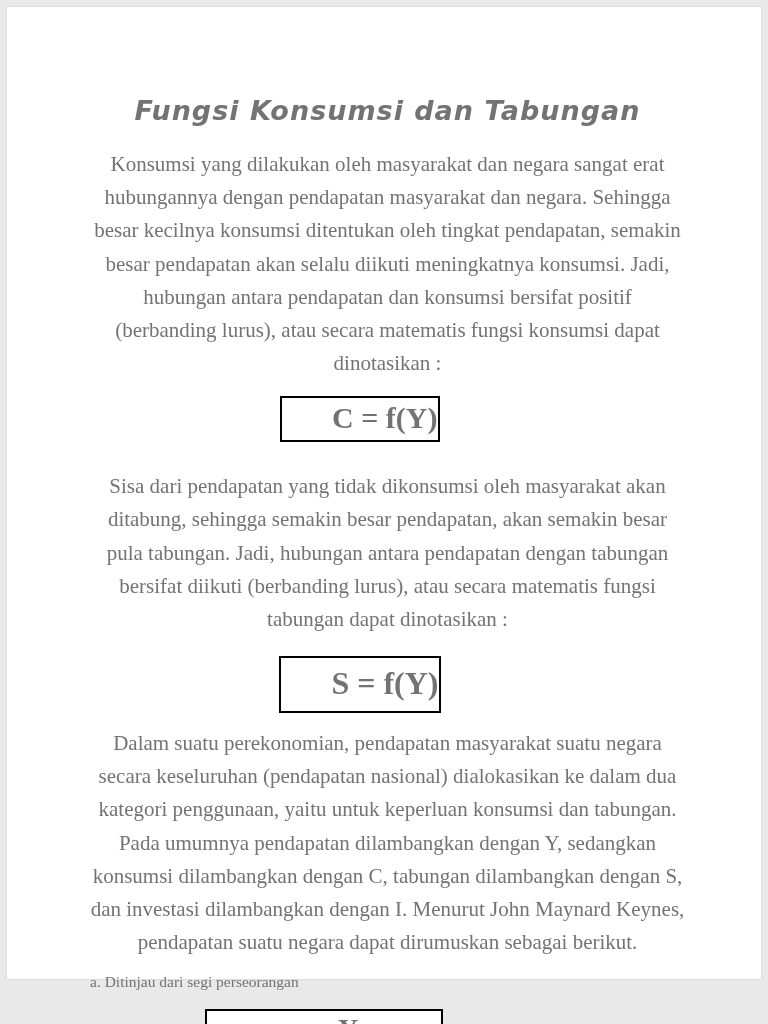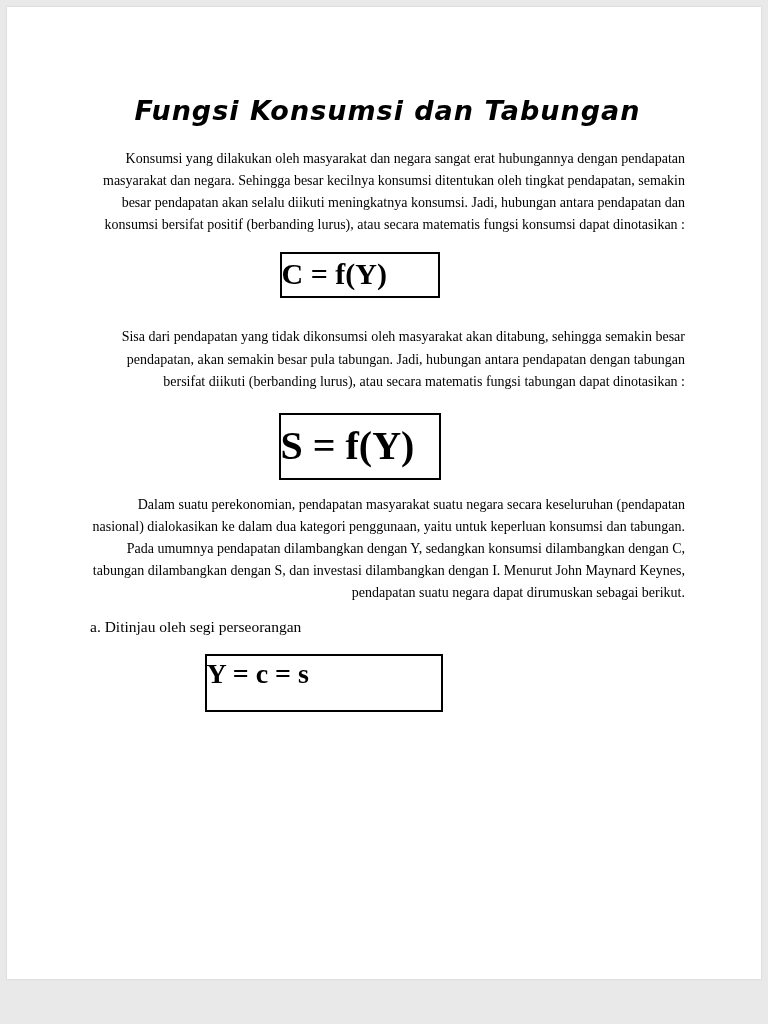--- a/index.html
+++ b/index.html
@@ -7,21 +7,21 @@
     padding: 0;
     background: #e9e9e9;
   }
   .viewport {
     position: relative;
     width: 768px;
     height: 1024px;
     background: #e9e9e9;
     overflow: hidden;
     font-family: "Liberation Serif", serif;
-    color: #000000;
+    color: #737373;
   }
   .page {
     position: absolute;
     left: 7px;
     top: 7px;
     width: 754px;
     height: 972px;
     background: #ffffff;
     box-sizing: border-box;
     padding: 88px 76px 40px 83px;
@@ -30,46 +30,46 @@
   .doc-title {
     text-align: center;
     font-family: "DejaVu Sans", sans-serif;
     font-weight: bold;
     font-style: italic;
     font-size: 27px;
     letter-spacing: 1px;
     margin: 0 0 22px 0;
   }
   .para {
-    font-size: 14px;
+    font-size: 21px;
     line-height: 1.58;
     margin: 0 0 14px 0;
-    text-align: right;
+    text-align: center;
   }
   .formula-box {
     display: block;
     box-sizing: border-box;
     border: 2px solid #000;
     background: #fff;
-    text-align: left;
+    text-align: right;
     font-family: "Liberation Serif", serif;
     font-weight: bold;
     margin: 16px auto 20px auto;
   }
   .formula-1 {
     width: 160px;
     padding: 3px 0 5px 0;
     font-size: 30px;
     transform: translateX(-28px);
     margin-bottom: 28px;
   }
   .formula-2 {
     width: 162px;
     padding: 7px 0 9px 0;
-    font-size: 40px;
+    font-size: 32px;
     transform: translateX(-28px);
     margin-top: 20px;
     margin-bottom: 14px;
   }
   .formula-3 {
     width: 238px;
     padding: 2px 0 20px 0;
     font-size: 28px;
     transform: translateX(-64px);
     margin-top: 18px;
@@ -105,20 +105,20 @@
 
     <div class="formula-box formula-1">C = f(Y)</div>
 
     <p class="para">Sisa dari pendapatan yang tidak dikonsumsi oleh masyarakat akan ditabung, sehingga semakin besar pendapatan, akan semakin besar pula tabungan. Jadi, hubungan antara pendapatan dengan tabungan bersifat diikuti (berbanding lurus), atau secara matematis fungsi tabungan dapat dinotasikan :</p>
 
     <div class="formula-box formula-2">S = f(Y)</div>
 
 
     <p class="para">Dalam suatu perekonomian, pendapatan masyarakat suatu negara secara keseluruhan (pendapatan nasional) dialokasikan ke dalam dua kategori penggunaan, yaitu untuk keperluan konsumsi dan tabungan. Pada umumnya pendapatan dilambangkan dengan Y, sedangkan konsumsi dilambangkan dengan C, tabungan dilambangkan dengan S, dan investasi dilambangkan dengan I. Menurut John Maynard Keynes, pendapatan suatu negara dapat dirumuskan sebagai berikut.</p>
 
-    <p class="sub-item">a. Ditinjau oleh segi perseorangan</p>
+    <p class="sub-item">a. Ditinjau dari segi perseorangan</p>
 
     <div class="formula-box formula-3">Y = c = s</div>
 
 
 
   </div>
 </div>
 
 </body></html>

